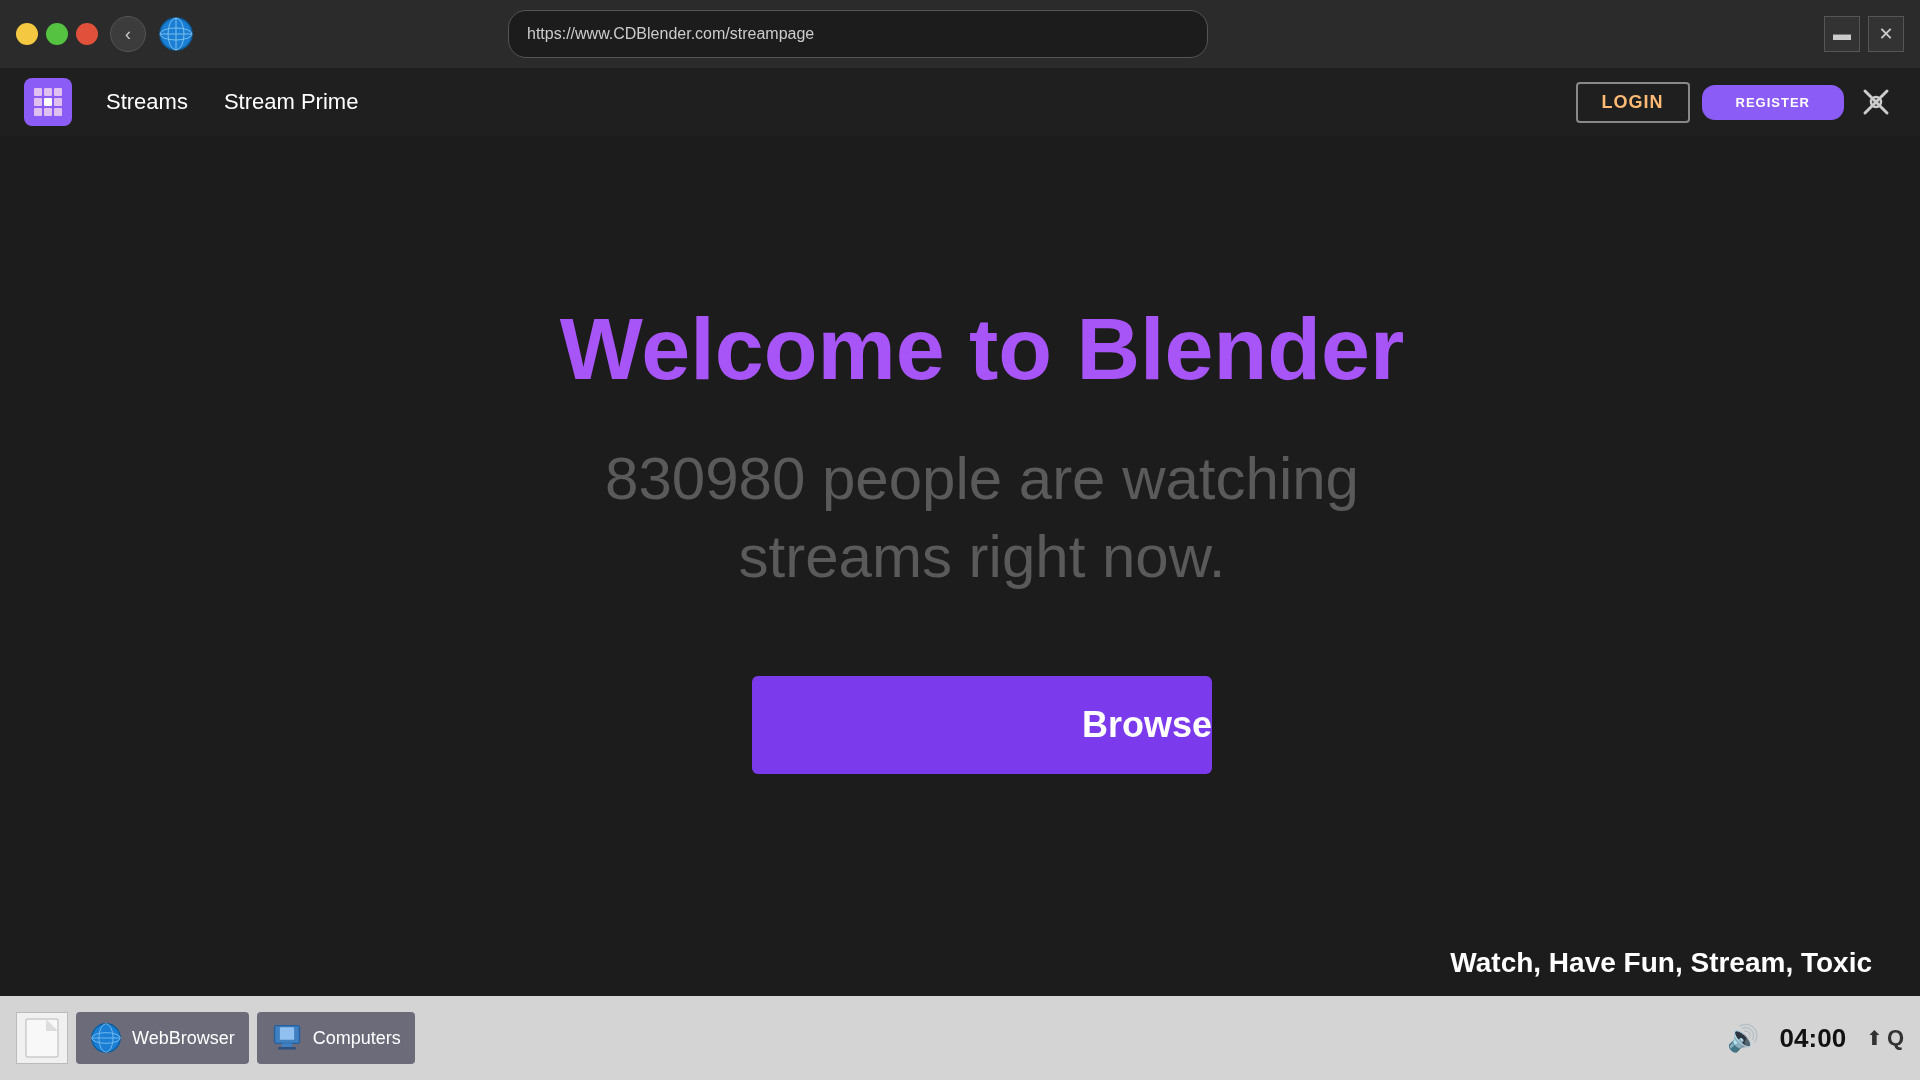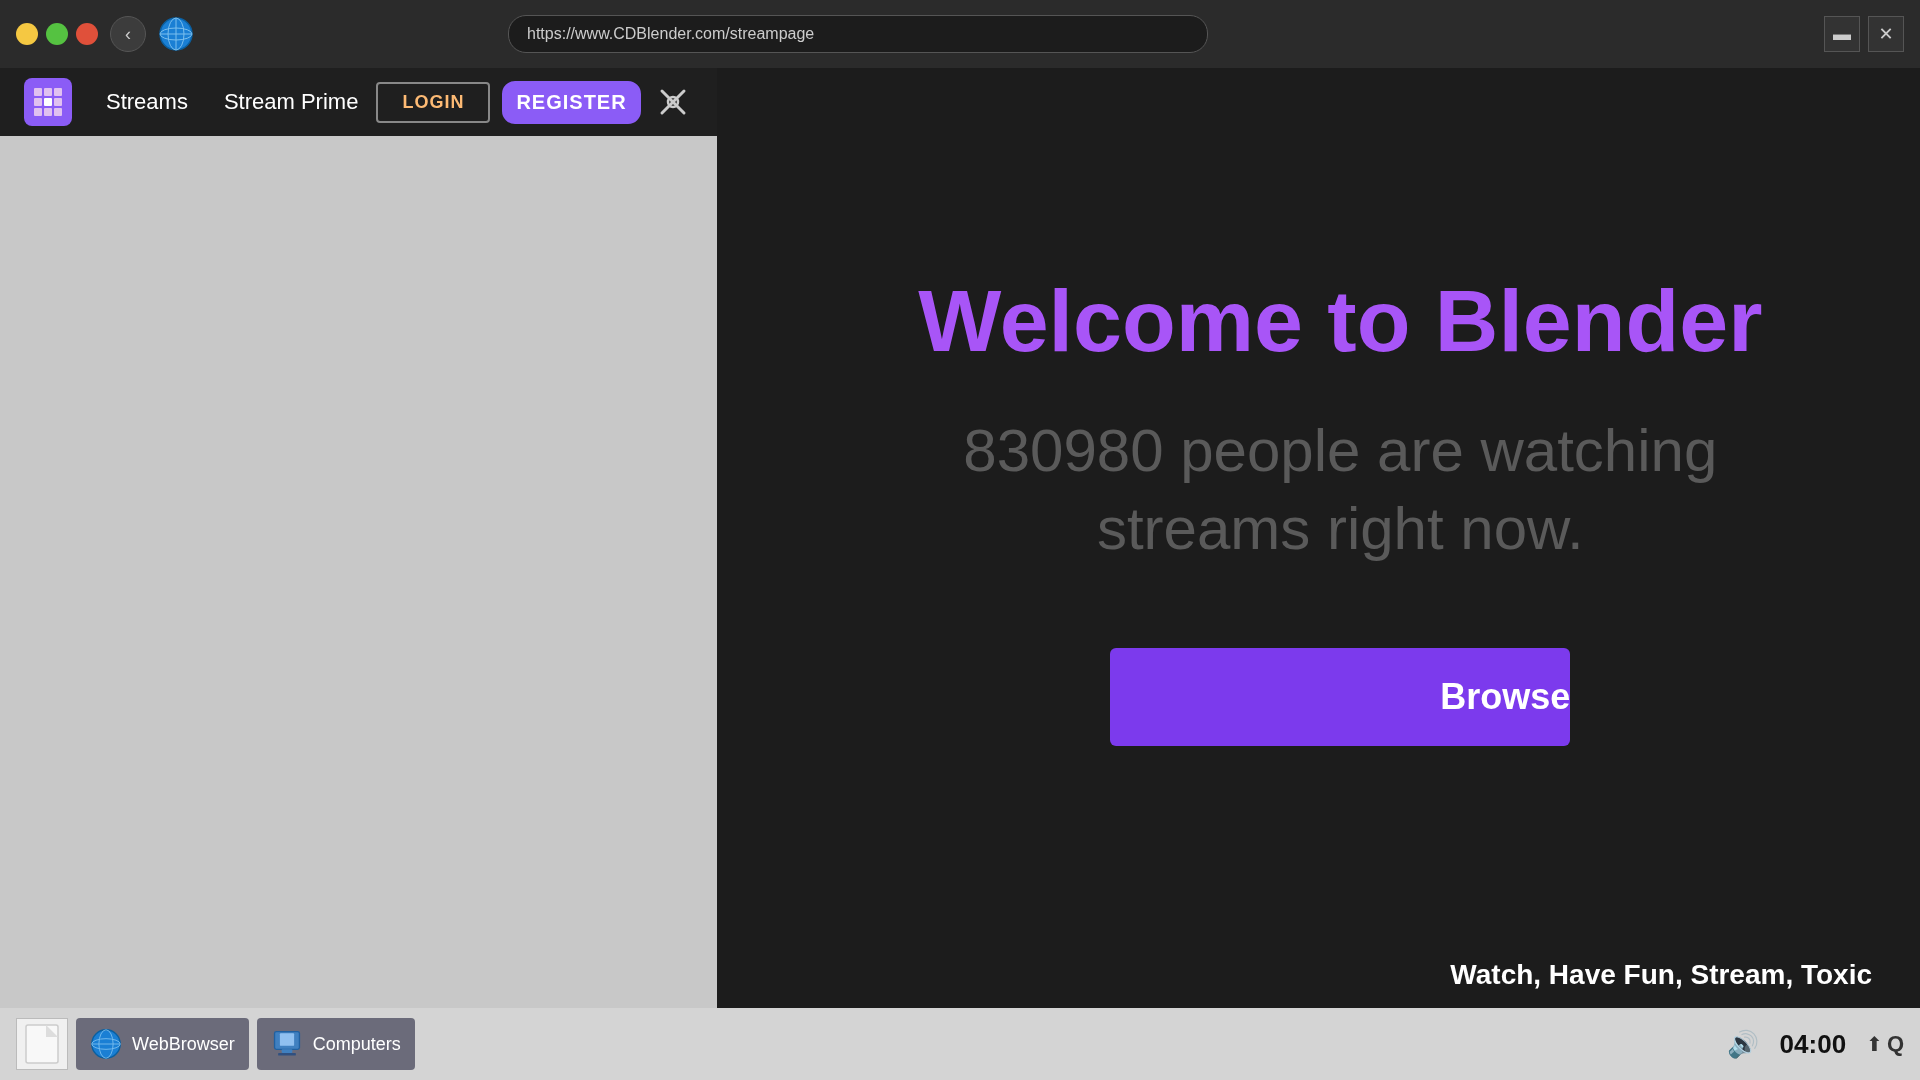--- a/index.html
+++ b/index.html
@@ -62,21 +62,21 @@
     .globe-icon-wrap {
       width: 36px;
       height: 36px;
       display: flex;
       align-items: center;
       justify-content: center;
     }
 
     .address-bar {
       flex: 1;
-      height: 38px;
+      height: 48px;
       background: #1c1c1c;
       border: 1px solid #555;
       border-radius: 18px;
       display: flex;
       align-items: center;
       padding: 0 18px;
       color: #ccc;
       font-size: 16px;
       max-width: 700px;
       margin: 5px auto;
@@ -97,20 +97,21 @@
       justify-content: center;
       color: #ccc;
       font-size: 18px;
       cursor: pointer;
     }
 
     
     .browser-content {
       flex: 1;
       display: flex;
+      flex-direction: column;
       overflow: hidden;
     }
 
     
     .site-navbar {
       background: #1f1f1f;
       height: 68px;
       display: flex;
       align-items: center;
       padding: 0 24px;
@@ -160,23 +161,23 @@
       padding: 8px 24px;
       border-radius: 4px;
       cursor: pointer;
       letter-spacing: 1px;
     }
 
     .btn-register {
       background: #8b5cf6;
       border: 2px solid #8b5cf6;
       color: #ffffff;
-      font-size: 20px;
+      font-size: 13px;
       font-weight: 600;
-      padding: 8px 12px;
+      padding: 8px 32px;
       border-radius: 13px;
       cursor: pointer;
       letter-spacing: 1px;
     }
 
     .settings-icon-wrap {
       width: 40px;
       height: 40px;
       display: flex;
       align-items: center;
@@ -233,21 +234,21 @@
       position: absolute;
       bottom: 17px;
       right: 48px;
       color: #ffffff;
       font-size: 28px;
       font-weight: 700;
     }
 
     
     .os-taskbar {
-      height: 72px;
+      height: 84px;
       background: #d4d4d4;
       display: flex;
       align-items: center;
       padding: 0 16px;
       gap: 8px;
       flex-shrink: 0;
     }
 
     .taskbar-file-icon {
       width: 52px;

